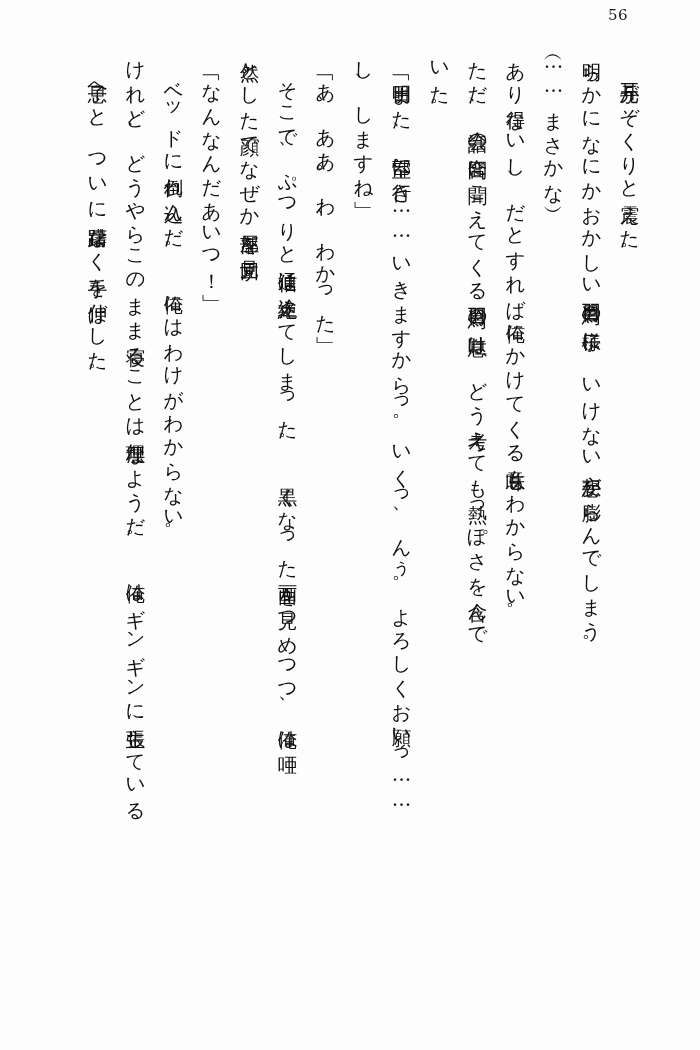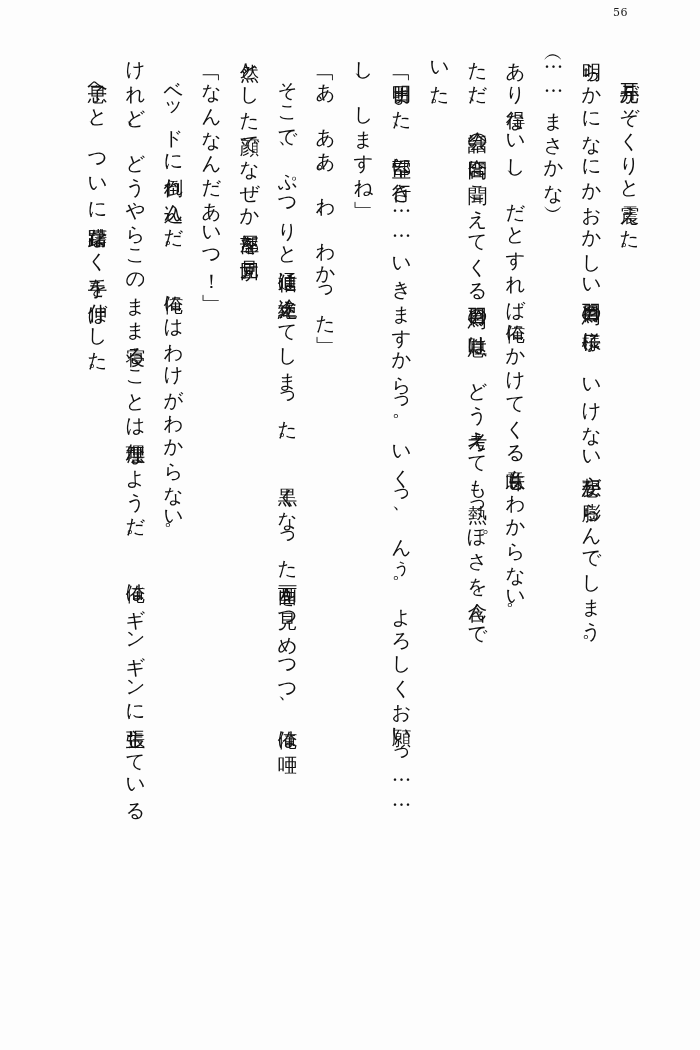--- a/index.html
+++ b/index.html
@@ -18,21 +18,21 @@
   #page {
     position: relative;
     width: 700px;
     height: 1050px;
     background: #fdfdfd;
   }
   #page-number {
     position: absolute;
     top: 6px;
     right: 72px;
-    font-size: 11px;
+    font-size: 15px;
     font-family: "DejaVu Serif", "Liberation Serif", serif;
     letter-spacing: 0.5px;
     color: #1a1a1a;
   }
   #text-body {
     position: absolute;
     top: 48px;
     right: 52px;
     left: 88px;
     bottom: 40px;

